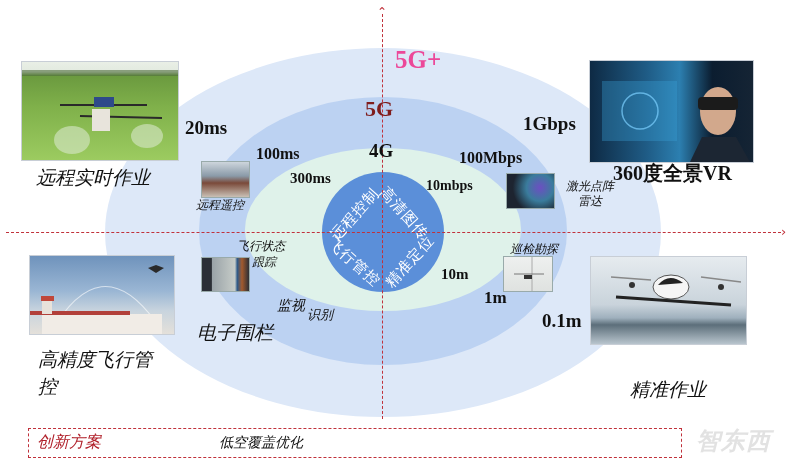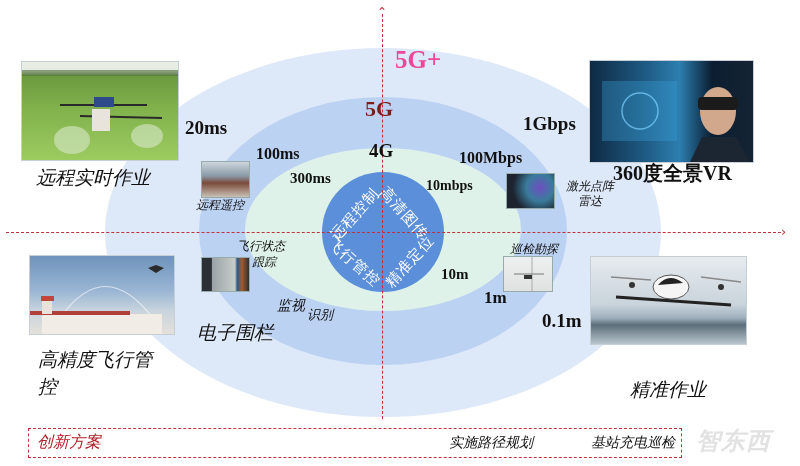--- a/index.html
+++ b/index.html
@@ -131,17 +131,16 @@
   <svg width="48" height="34" viewBox="0 0 48 34">
     <line x1="28" y1="0" x2="28" y2="34" stroke="#aaa" stroke-width="1"></line>
     <line x1="10" y1="17" x2="40" y2="17" stroke="#777" stroke-width="1"></line>
     <rect x="20" y="18" width="8" height="4" fill="#333"></rect>
   </svg>
 </div>
 <div class="abs cjk" style="left:510px; top:241px; font-size:12px;">巡检勘探</div>
 
 <div class="footer">
   <span class="cjk" style="left:8px; top:3px; font-size:16px; color:#b0202a;">创新方案</span>
-  <span class="cjk" style="left:420px;">实施路径规划</span>
-  <span class="cjk" style="left:562px;">基站充电巡检</span>
+  <span class="cjk" style="left:190px;">低空覆盖优化</span>
 </div>
 
 <div class="abs cjk" style="left:696px; top:425px; font-size:24px; color:#e2e2e2; font-weight:bold; letter-spacing:1px;">智东西</div>
 
 </body></html>

